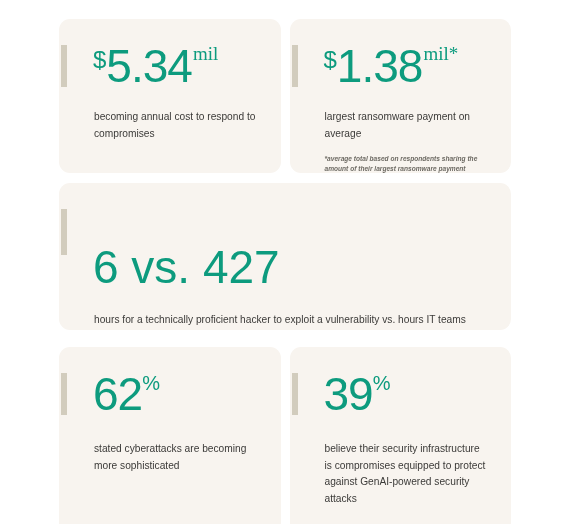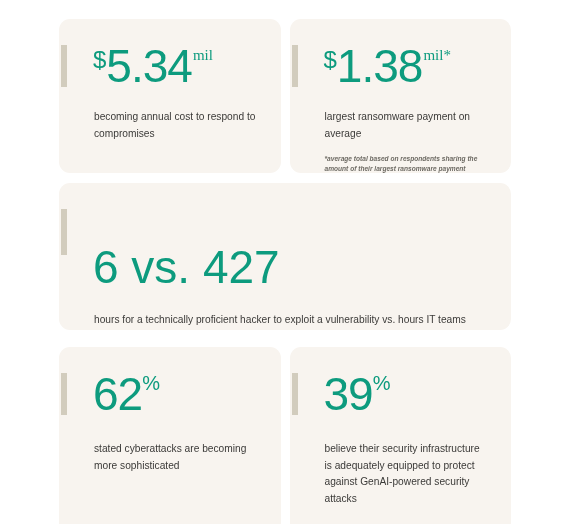--- a/index.html
+++ b/index.html
@@ -61,21 +61,21 @@
     font-size: 46px;
     letter-spacing: -1px;
   }
   .stat-money .cur {
     font-size: 24px;
     vertical-align: 14px;
     letter-spacing: 0;
   }
   .stat-money .unit {
     font-family: "Liberation Serif", serif;
-    font-size: 15px;
+    font-size: 19px;
     vertical-align: 22px;
     letter-spacing: 0;
     margin-left: 1px;
   }
   .stat-versus {
     font-size: 46px;
     letter-spacing: 0px;
     margin-top: 37px;
   }
   .stat-pct {
@@ -157,18 +157,18 @@
         <span>62</span><span class="unit">%</span>
       </div>
       <div class="desc">stated cyberattacks are becoming more sophisticated</div>
     </div>
 
     <div class="card card-half">
       <div class="accent"></div>
       <div class="stat stat-pct">
         <span>39</span><span class="unit">%</span>
       </div>
-      <div class="desc">believe their security infrastructure is adequately equipped to protect against GenAI-powered security attacks</div>
+      <div class="desc">believe their security infrastructure is compromises equipped to protect against GenAI-powered security attacks</div>
     </div>
 
   </div>
 
 </div>
 
 </body></html>

